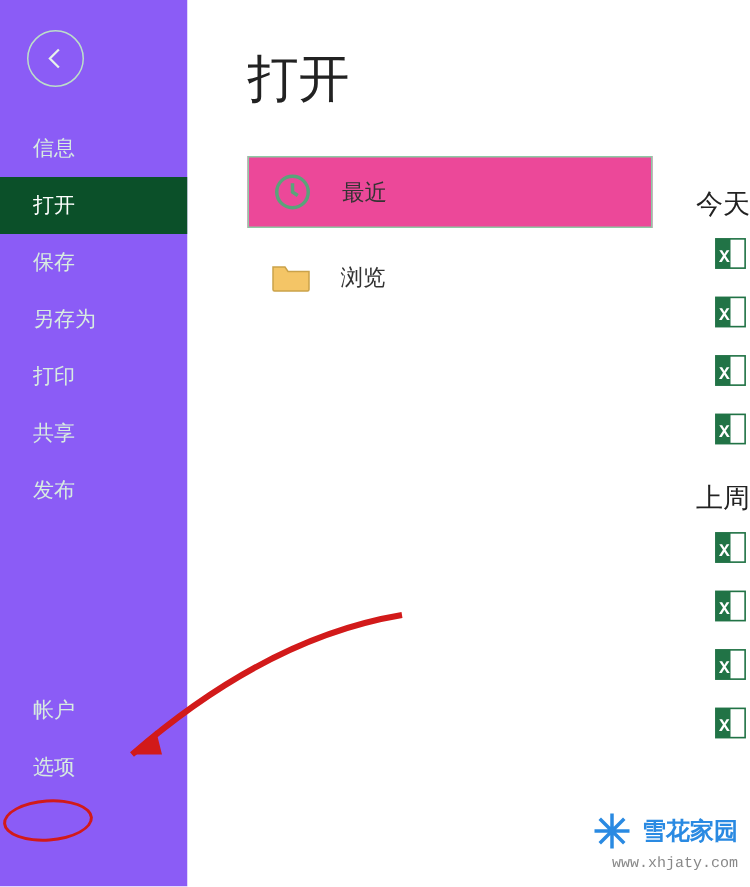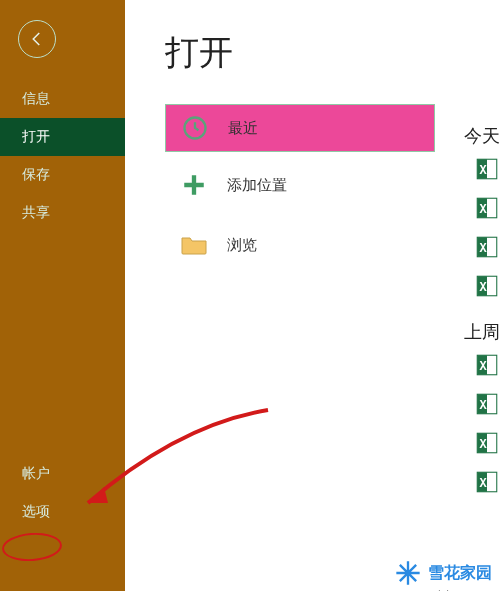--- a/index.html
+++ b/index.html
@@ -9,21 +9,21 @@
     overflow: hidden;
     background: #fff;
     position: relative;
   }
   .app {
     display: flex;
     width: 100%; height: 100%;
   }
   .sidebar {
     width: 125px;
-    background: #a16207;
+    background: #8b5cf6;
     color: #e6f2ea;
     padding-top: 16px;
     display: flex;
     flex-direction: column;
     font-size: 14px;
   }
   .back-circle {
     width: 38px; height: 38px;
     border: 1.5px solid #bcdfc9;
     border-radius: 50%;
@@ -108,21 +108,21 @@
     left: 2px; bottom: 30px;
     width: 60px; height: 28px;
     border: 2px solid #d21a1a;
     border-radius: 50%;
     pointer-events: none;
     transform: rotate(-4deg);
   }
   
   .watermark {
     position: absolute;
-    right: 8px; bottom: 4px;
+    right: 8px; bottom: 23px;
     display: flex; align-items: center;
     gap: 6px;
     color: #2a8ae2;
     font-size: 16px;
     font-weight: 600;
     font-family: Liberation Mono, monospace;
   }
   .watermark .url {
     position: absolute;
     right: 0; bottom: -14px;
@@ -140,21 +140,24 @@
   <div class="sidebar">
     <div class="back-circle">
       <svg width="18" height="18" viewBox="0 0 24 24" fill="none" stroke-width="2">
           <path d="M15 4 L7 12 L15 20"></path>
         </svg>
     </div>
     <div class="nav-items">
       <div class="nav-item">信息</div>
       <div class="nav-item active">打开</div>
       <div class="nav-item">保存</div>
+      <div class="nav-item">另存为</div>
+      <div class="nav-item">打印</div>
       <div class="nav-item">共享</div>
+      <div class="nav-item">发布</div>
     </div>
     <div class="nav-tail">
       <div class="nav-item">帐户</div>
       <div class="nav-item">选项</div>
     </div>
   </div>
 
   <div class="main">
     <div class="title">打开</div>
 
@@ -165,28 +168,20 @@
           <svg width="28" height="28" viewBox="0 0 24 24" fill="none" stroke="#5aa37a" stroke-width="2">
               <circle cx="12" cy="12" r="9"></circle>
               <path d="M12 7 V12 L15 14"></path>
             </svg>
         </span>
         <span>最近</span>
       </div>
 
 
 
-      <div class="source-item">
-        <span class="iconwrap">
-          <svg width="26" height="26" viewBox="0 0 24 24">
-              <path fill="#3f9c63" d="M10 3h4v7h7v4h-7v7h-4v-7H3v-4h7z"></path>
-            </svg>
-        </span>
-        <span>添加位置</span>
-      </div>
 
       <div class="source-item">
         <span class="iconwrap">
           <svg width="28" height="22" viewBox="0 0 28 22">
               <path fill="#f4c566" stroke="#caa24a" d="M2 4h8l2 3h14v12a1 1 0 0 1-1 1H3a1 1 0 0 1-1-1V4z"></path>
             </svg>
         </span>
         <span>浏览</span>
       </div>
 

